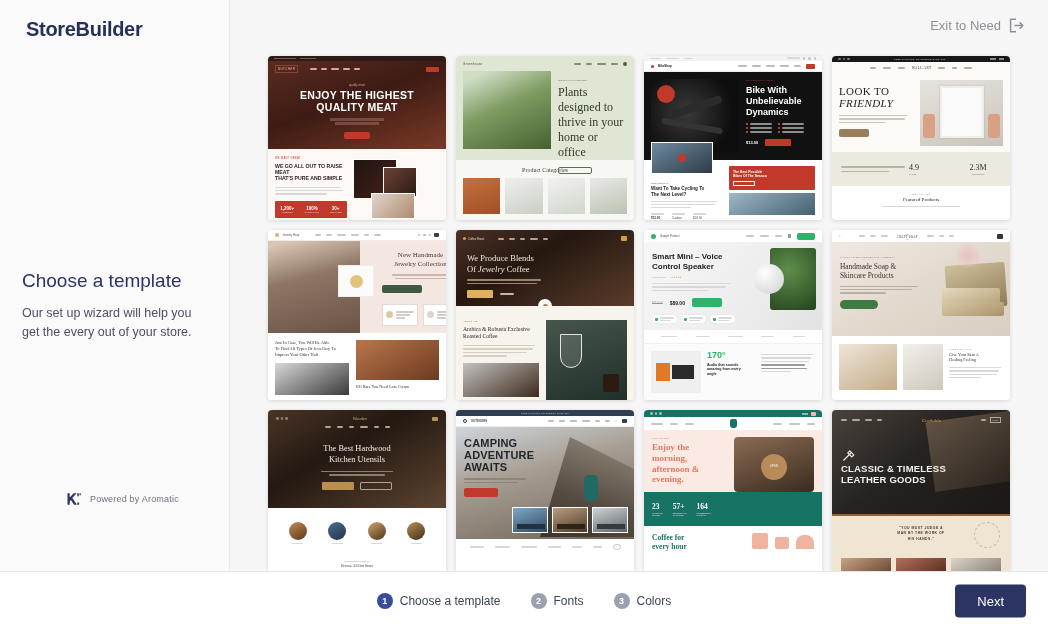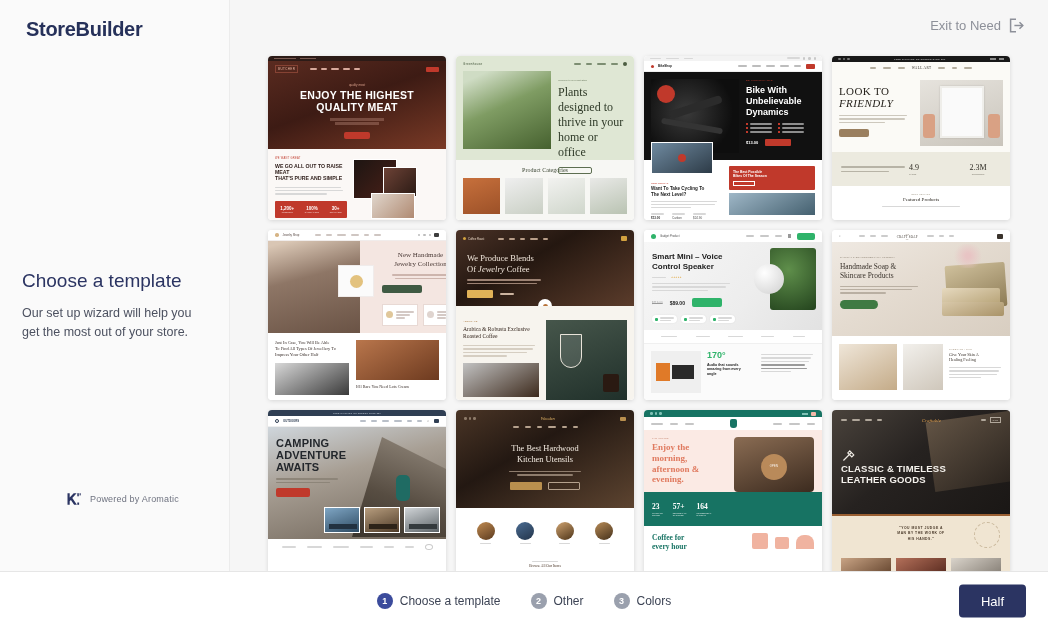--- a/index.html
+++ b/index.html
@@ -116,21 +116,21 @@
     </span>
   </div>
 
   <div class="body-row">
 
     <aside class="sidebar">
       <div class="brand">StoreBuilder</div>
 
       <div class="side-mid">
         <h1 class="side-title">Choose a template</h1>
-        <p class="side-sub">Our set up wizard will help you get the most out of your store.</p>
+        <p class="side-sub">Our set up wizard will help you get the every out of your store.</p>
       </div>
 
       <div class="powered">
         <span style="line-height:0;">
           <svg class="kad-mark" viewBox="0 0 16 16" fill="#2b3462">
             <path d="M1.5 2.2h2.2v4.3l4-4.3h2.9L6.3 7.1l4.6 6.7H8.1L4.9 8.9l-1.2 1.3v3.6H1.5z"></path>
             <rect x="11.3" y="2.2" width="1.5" height="3.1"></rect>
             <rect x="13.6" y="2.2" width="1.1" height="2.2"></rect>
             <rect x="11.3" y="11.5" width="1.8" height="2.3"></rect>
           </svg>
@@ -653,20 +653,77 @@
                   <div class="tline sm" style="width:48px;margin-top:2px;"></div>
                   <div class="tline sm" style="width:32px;margin-top:2px;"></div>
                 </div>
               </div>
             </div>
           </div>
         </div>
 
         <div class="card">
           <div class="mini">
+            <div class="hero" style="height:98px;background:linear-gradient(150deg,#4a3526 0%,#231812 40%,#5d4430 100%);padding:6px 8px 0;position:relative;">
+              <div style="display:flex;align-items:center;">
+                <div style="display:flex;gap:2px;">
+                    <div class="dot" style="background:#8d7a68;"></div>
+                    <div class="dot" style="background:#8d7a68;"></div>
+                    <div class="dot" style="background:#8d7a68;"></div>
+                  </div>
+                <div style="margin:0 auto;font-family:'Liberation Serif',serif;font-style:italic;font-size:4.4px;color:#e3b467;">Wooden</div>
+                <div style="width:6px;height:4px;background:#b98f4e;border-radius:1px;"></div>
+              </div>
+              <div style="display:flex;justify-content:center;gap:6px;margin-top:5px;">
+                <div class="mline" style="width:6px;background:#b5a18d;"></div>
+                  <div class="mline" style="width:6px;background:#b5a18d;"></div>
+                <div class="mline" style="width:5px;background:#b5a18d;"></div>
+                  <div class="mline" style="width:8px;background:#b5a18d;"></div>
+                <div class="mline" style="width:5px;background:#b5a18d;"></div>
+                  <div class="mline" style="width:5px;background:#b5a18d;"></div>
+              </div>
+              <div style="text-align:center;margin-top:16px;">
+                <div style="font-family:'Liberation Serif',serif;font-size:8.4px;color:#f4ece2;line-height:1.3;">The Best Hardwood<br>Kitchen Utensils</div>
+                <div style="margin:5px auto 0;width:72px;">
+                  <div class="tline sm" style="width:72px;background:#8e7c6c;"></div>
+                  <div class="tline sm" style="width:56px;margin:2px auto 0;background:#8e7c6c;"></div>
+                </div>
+                <div style="display:flex;gap:6px;justify-content:center;margin-top:6px;">
+                  <div style="background:#b98f4e;width:32px;height:8px;border-radius:1px;"></div>
+                  <div style="border:.7px solid #b5a18d;width:32px;height:8px;border-radius:1px;"></div>
+                </div>
+              </div>
+            </div>
+            <div style="height:50px;background:#fff;display:flex;justify-content:space-around;align-items:center;padding:0 10px;">
+              <div style="text-align:center;">
+                  <div style="width:18px;height:18px;border-radius:50%;background:linear-gradient(150deg,#c08b52,#5b3a1e);"></div>
+                  <div class="tline sm" style="width:11px;margin:3px auto 0;"></div>
+                </div>
+              <div style="text-align:center;">
+                  <div style="width:18px;height:18px;border-radius:50%;background:linear-gradient(150deg,#4b6c92,#23344a);"></div>
+                  <div class="tline sm" style="width:11px;margin:3px auto 0;"></div>
+                </div>
+              <div style="text-align:center;">
+                  <div style="width:18px;height:18px;border-radius:50%;background:linear-gradient(150deg,#cfa371,#4d3418);"></div>
+                  <div class="tline sm" style="width:11px;margin:3px auto 0;"></div>
+                </div>
+              <div style="text-align:center;">
+                  <div style="width:18px;height:18px;border-radius:50%;background:linear-gradient(150deg,#b88c58,#44301a);"></div>
+                  <div class="tline sm" style="width:11px;margin:3px auto 0;"></div>
+                </div>
+            </div>
+            <div style="background:#fff;text-align:center;padding-top:3px;">
+              <div class="tline sm" style="width:26px;margin:0 auto;"></div>
+              <div style="font-family:'Liberation Serif',serif;font-size:3.6px;color:#4a3526;margin-top:2px;">Browse All Our Items</div>
+            </div>
+          </div>
+        </div>
+
+        <div class="card">
+          <div class="mini">
             <div style="height:6px;background:#2f3e53;display:flex;align-items:center;justify-content:center;">
               <div style="font-size:2px;color:#cfd8e4;letter-spacing:.3px;">FREE SHIPPING ON ORDERS OVER $50</div>
             </div>
             <div class="navbar" style="height:11px;background:#fff;border-bottom:.5px solid #eee;">
               <div style="width:4px;height:4px;border-radius:50%;border:.7px solid #2f3e53;"></div>
               <div style="font-size:2.8px;font-weight:bold;color:#2f3e53;">OUTDOORS</div>
               <div class="navlinks" style="margin-left:auto;align-items:center;gap:5px;">
                 <div class="navlink" style="width:6px;background:#b9bfc8;"></div>
                   <div class="navlink" style="width:6px;background:#b9bfc8;"></div>
                 <div class="navlink" style="width:7px;background:#b9bfc8;"></div>
@@ -707,77 +764,20 @@
                 <div class="tline sm" style="width:13px;"></div>
               <div class="tline sm" style="width:10px;"></div>
                 <div class="tline sm" style="width:9px;"></div>
               <div style="width:8px;height:6px;border-radius:50%;border:1px solid #c9c9c9;"></div>
             </div>
           </div>
         </div>
 
         <div class="card">
           <div class="mini">
-            <div class="hero" style="height:98px;background:linear-gradient(150deg,#4a3526 0%,#231812 40%,#5d4430 100%);padding:6px 8px 0;position:relative;">
-              <div style="display:flex;align-items:center;">
-                <div style="display:flex;gap:2px;">
-                    <div class="dot" style="background:#8d7a68;"></div>
-                    <div class="dot" style="background:#8d7a68;"></div>
-                    <div class="dot" style="background:#8d7a68;"></div>
-                  </div>
-                <div style="margin:0 auto;font-family:'Liberation Serif',serif;font-style:italic;font-size:4.4px;color:#e3b467;">Wooden</div>
-                <div style="width:6px;height:4px;background:#b98f4e;border-radius:1px;"></div>
-              </div>
-              <div style="display:flex;justify-content:center;gap:6px;margin-top:5px;">
-                <div class="mline" style="width:6px;background:#b5a18d;"></div>
-                  <div class="mline" style="width:6px;background:#b5a18d;"></div>
-                <div class="mline" style="width:5px;background:#b5a18d;"></div>
-                  <div class="mline" style="width:8px;background:#b5a18d;"></div>
-                <div class="mline" style="width:5px;background:#b5a18d;"></div>
-                  <div class="mline" style="width:5px;background:#b5a18d;"></div>
-              </div>
-              <div style="text-align:center;margin-top:16px;">
-                <div style="font-family:'Liberation Serif',serif;font-size:8.4px;color:#f4ece2;line-height:1.3;">The Best Hardwood<br>Kitchen Utensils</div>
-                <div style="margin:5px auto 0;width:72px;">
-                  <div class="tline sm" style="width:72px;background:#8e7c6c;"></div>
-                  <div class="tline sm" style="width:56px;margin:2px auto 0;background:#8e7c6c;"></div>
-                </div>
-                <div style="display:flex;gap:6px;justify-content:center;margin-top:6px;">
-                  <div style="background:#b98f4e;width:32px;height:8px;border-radius:1px;"></div>
-                  <div style="border:.7px solid #b5a18d;width:32px;height:8px;border-radius:1px;"></div>
-                </div>
-              </div>
-            </div>
-            <div style="height:50px;background:#fff;display:flex;justify-content:space-around;align-items:center;padding:0 10px;">
-              <div style="text-align:center;">
-                  <div style="width:18px;height:18px;border-radius:50%;background:linear-gradient(150deg,#c08b52,#5b3a1e);"></div>
-                  <div class="tline sm" style="width:11px;margin:3px auto 0;"></div>
-                </div>
-              <div style="text-align:center;">
-                  <div style="width:18px;height:18px;border-radius:50%;background:linear-gradient(150deg,#4b6c92,#23344a);"></div>
-                  <div class="tline sm" style="width:11px;margin:3px auto 0;"></div>
-                </div>
-              <div style="text-align:center;">
-                  <div style="width:18px;height:18px;border-radius:50%;background:linear-gradient(150deg,#cfa371,#4d3418);"></div>
-                  <div class="tline sm" style="width:11px;margin:3px auto 0;"></div>
-                </div>
-              <div style="text-align:center;">
-                  <div style="width:18px;height:18px;border-radius:50%;background:linear-gradient(150deg,#b88c58,#44301a);"></div>
-                  <div class="tline sm" style="width:11px;margin:3px auto 0;"></div>
-                </div>
-            </div>
-            <div style="background:#fff;text-align:center;padding-top:3px;">
-              <div class="tline sm" style="width:26px;margin:0 auto;"></div>
-              <div style="font-family:'Liberation Serif',serif;font-size:3.6px;color:#4a3526;margin-top:2px;">Browse All Our Items</div>
-            </div>
-          </div>
-        </div>
-
-        <div class="card">
-          <div class="mini">
             <div style="height:7px;background:#177363;display:flex;align-items:center;padding:0 6px;">
               <div style="display:flex;gap:2px;">
                   <div class="dot" style="background:#7fc1b5;"></div>
                   <div class="dot" style="background:#7fc1b5;"></div>
                   <div class="dot" style="background:#7fc1b5;"></div>
                 </div>
               <div style="margin-left:auto;display:flex;gap:3px;align-items:center;">
                   <div style="width:6px;height:2px;background:#7fc1b5;"></div>
                   <div style="width:5px;height:4px;background:#f2b8a8;border-radius:1px;"></div>
                 </div>
@@ -877,25 +877,25 @@
   <footer class="footer">
     <div class="steps">
 
       <div class="step">
         <span class="step-num" style="background:#3b4b9c;">1</span>
         <span class="step-label">Choose a template</span>
       </div>
 
       <div class="step">
         <span class="step-num" style="background:#9aa0ad;">2</span>
-        <span class="step-label">Other</span>
+        <span class="step-label">Fonts</span>
       </div>
 
       <div class="step">
         <span class="step-num" style="background:#9aa0ad;">3</span>
         <span class="step-label">Colors</span>
       </div>
 
     </div>
-    <button class="next-btn">Half</button>
+    <button class="next-btn">Next</button>
   </footer>
 
 </div>
 
 </body></html>

